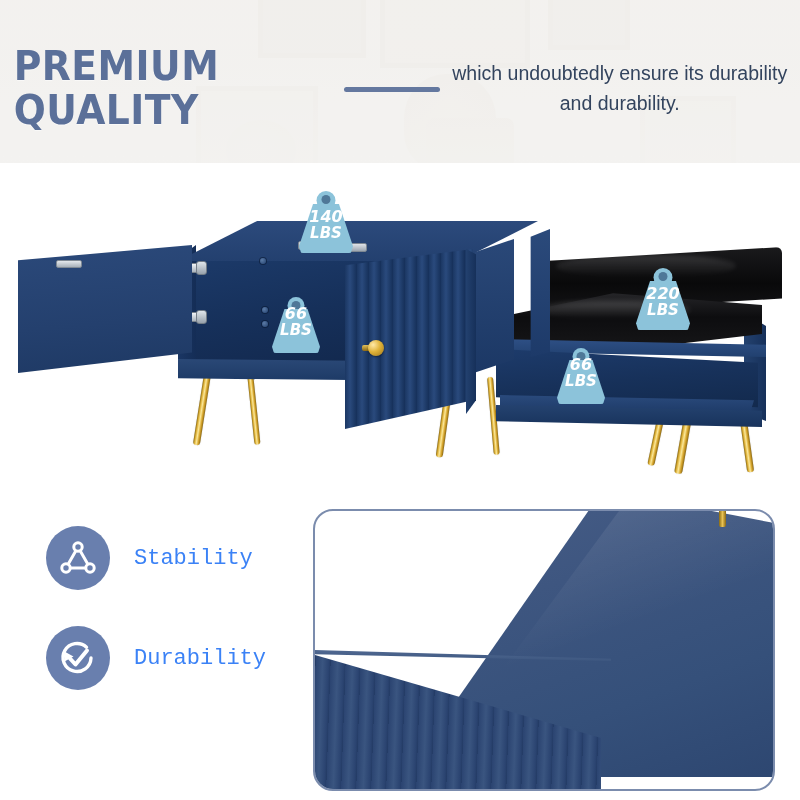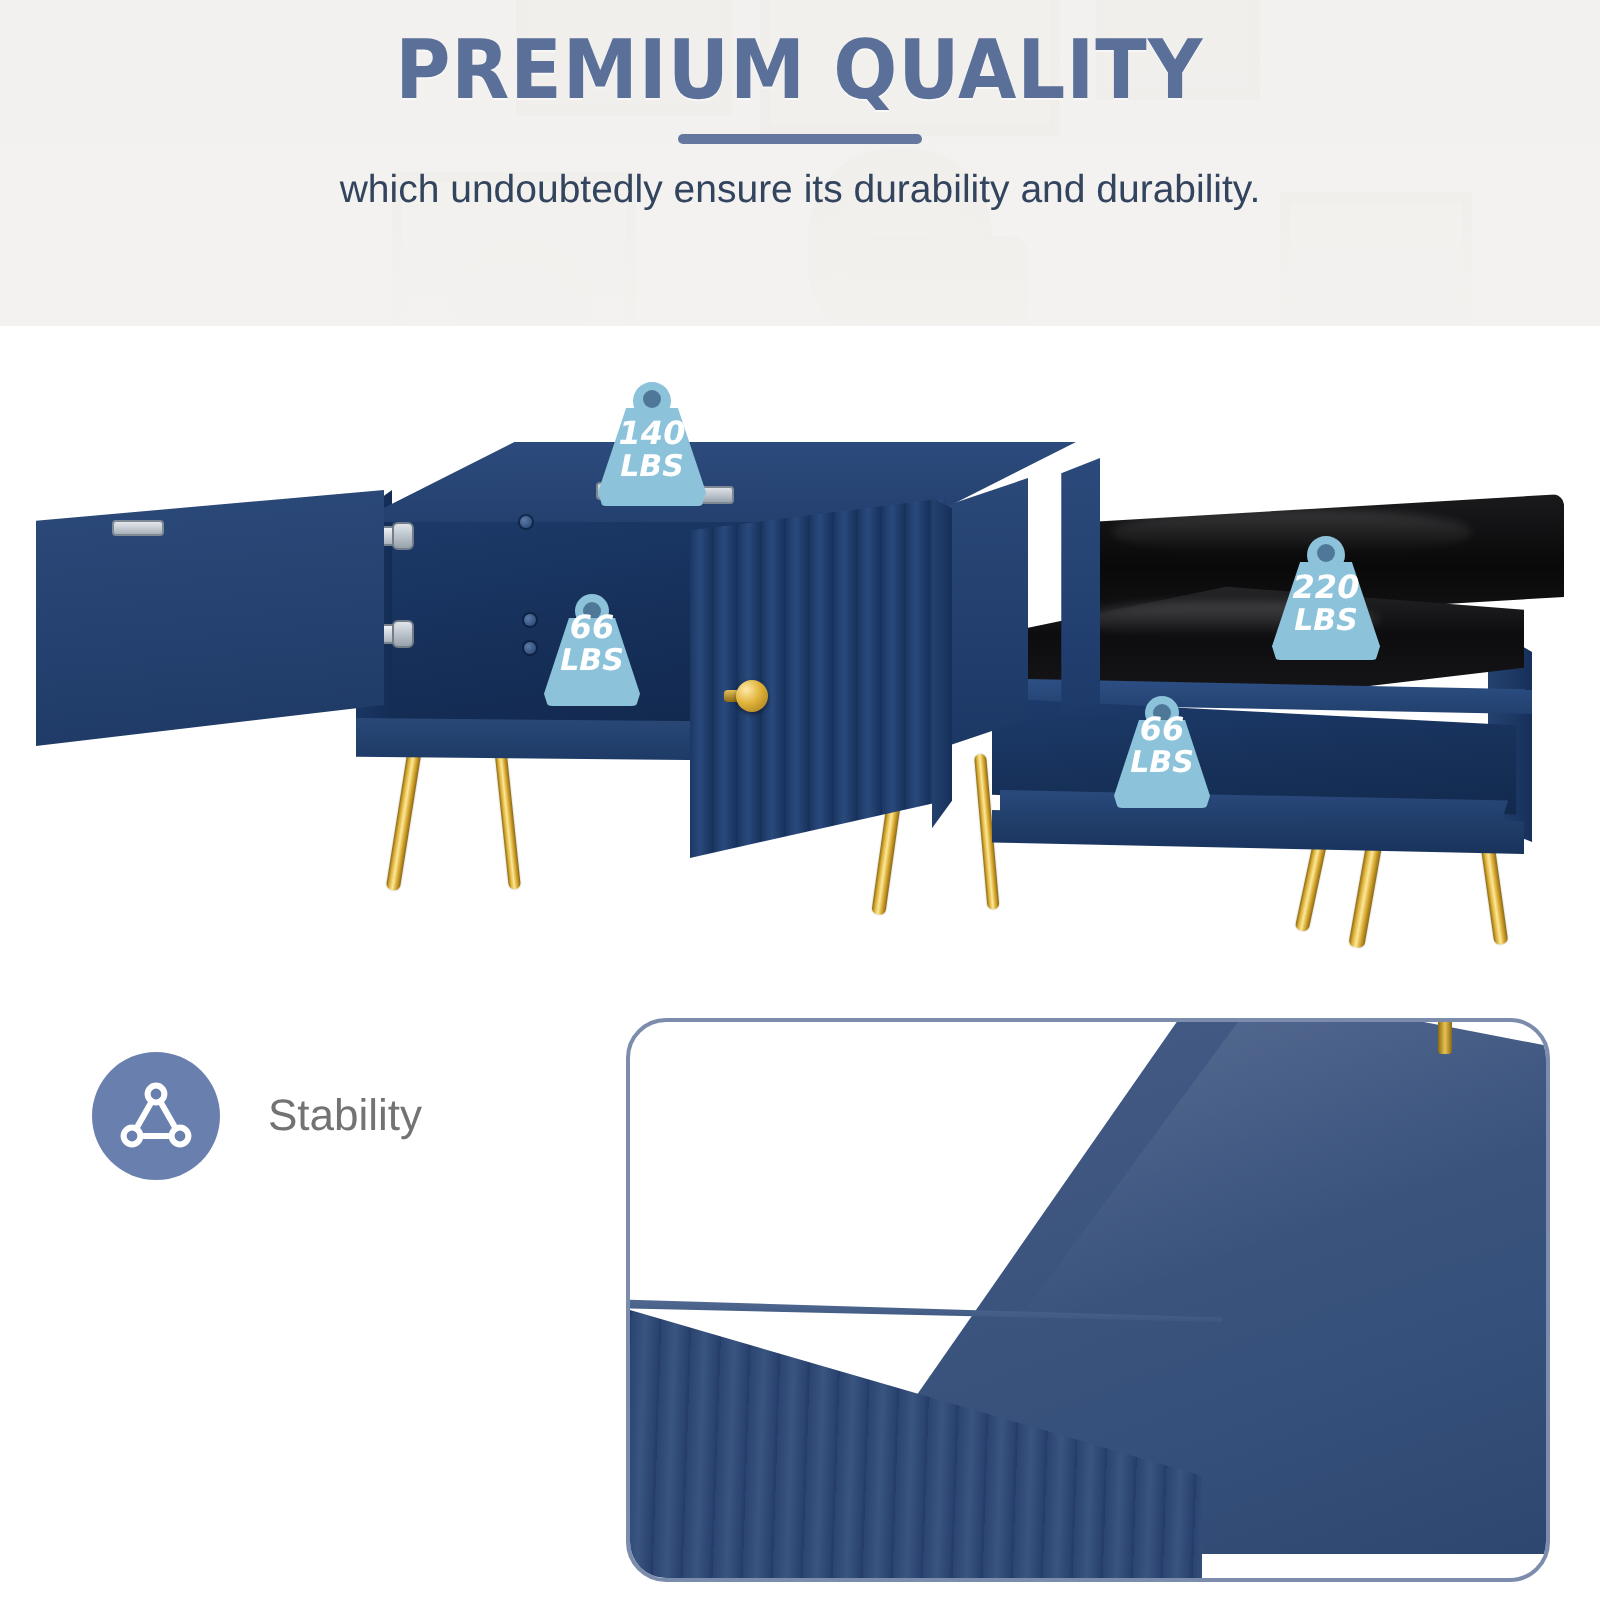--- a/index.html
+++ b/index.html
@@ -31,21 +31,21 @@
            background:radial-gradient(ellipse at 50% 30%, #e6dfd4 0%, #ded5c7 70%, #d8cfc0 100%);
            border-radius:46% 46% 38% 38%; }
   .plant { position:absolute; left:226px; top:120px; width:70px; height:60px;
            background:radial-gradient(circle at 40% 40%, #e7e3d9 0%, #dcd6c8 100%);
            border-radius:50%; }
   .chair { position:absolute; left:426px; top:118px; width:88px; height:60px;
            background:#ddd4c4; border-radius:8px 8px 0 0; }
   .hdr-fade { position:absolute; inset:0;
               background:linear-gradient(180deg, rgba(246,245,243,.72) 0%, rgba(244,243,241,.80) 40%, rgba(245,244,242,.92) 100%); }
 
-  .hdr-inner { position:absolute; inset:0; display:flex; flex-direction:column;
+  .hdr-inner { position:absolute; inset:0; display:flex; flex-direction:row;
                align-items:center; justify-content:flex-start; padding-top:14px; }
   .title {
     font-size:41px; font-weight:bold; color:#5b7099;
     letter-spacing:.5px; line-height:1.05;
     transform:scaleX(.92); transform-origin:center;
     font-family:"DejaVu Sans", sans-serif;
     text-shadow:0 1px 0 rgba(255,255,255,.5);
   }
   .rule { width:122px; height:5px; background:#64789f; border-radius:3px; margin:10px 0 9px; }
   .subtitle { text-align:center; font-size:19.5px; color:#33445e; line-height:1.5;
@@ -242,21 +242,21 @@
   #badge-66b { left:557px; top:348px; }
 
   
   .features { position:absolute; left:46px; top:526px; width:250px; }
   .feature { display:flex; align-items:center; gap:24px; margin-bottom:36px; }
   .fcircle {
     width:64px; height:64px; border-radius:50%;
     background:#697fae;
     display:flex; align-items:center; justify-content:center; flex:0 0 64px;
   }
-  .flabel { font-size:22px; color:#737373; font-family:Liberation Sans, sans-serif; }
+  .flabel { font-size:22px; color:#3b82f6; font-family:Liberation Mono, monospace; }
 
   .detail-panel {
     position:absolute; left:313px; top:509px; width:462px; height:282px;
     border:2px solid #7b8cad; border-radius:20px; overflow:hidden; background:#fff;
   }
   .dp-top {
     position:absolute; left:-12px; top:-10px; width:500px; height:276px;
     background:linear-gradient(160deg,#4a6089 0%,#3e5680 38%,#35507a 70%,#2d4670 100%);
     clip-path:polygon(20% 100%, 60% -4%, 100% 10%, 100% 100%);
   }
@@ -409,20 +409,30 @@
       <svg width="38" height="36" viewBox="0 0 38 36">
         <path d="M19 7 L31 28 L7 28 Z" fill="none" stroke="#ffffff" stroke-width="3" stroke-linejoin="round"></path>
         <circle cx="19" cy="7" r="4.2" fill="#697fae" stroke="#ffffff" stroke-width="3"></circle>
         <circle cx="31" cy="28" r="4.2" fill="#697fae" stroke="#ffffff" stroke-width="3"></circle>
         <circle cx="7" cy="28" r="4.2" fill="#697fae" stroke="#ffffff" stroke-width="3"></circle>
       </svg>
     </div>
     <div class="flabel">Stability</div>
   </div>
 
+  <div class="feature">
+    <div class="fcircle">
+      <svg width="40" height="38" viewBox="0 0 40 38">
+        <path d="M33 19 A14 14 0 1 1 28.5 8.2" fill="none" stroke="#ffffff" stroke-width="3.4" stroke-linecap="round"></path>
+        <path d="M5.5 12 L6.5 22.5 L15.5 17.5 Z" fill="#ffffff"></path>
+        <path d="M12 19.5 L17.5 25.5 L29 11.5" fill="none" stroke="#ffffff" stroke-width="4" stroke-linecap="round" stroke-linejoin="round"></path>
+      </svg>
+    </div>
+    <div class="flabel">Durability</div>
+  </div>
 
 </div>
 
 <div class="detail-panel">
   <div class="dp-top"></div>
   <div class="dp-gloss"></div>
   <div class="dp-seam"></div>
   <div class="dp-front"></div>
   <div class="dp-leg"></div>
 </div>

